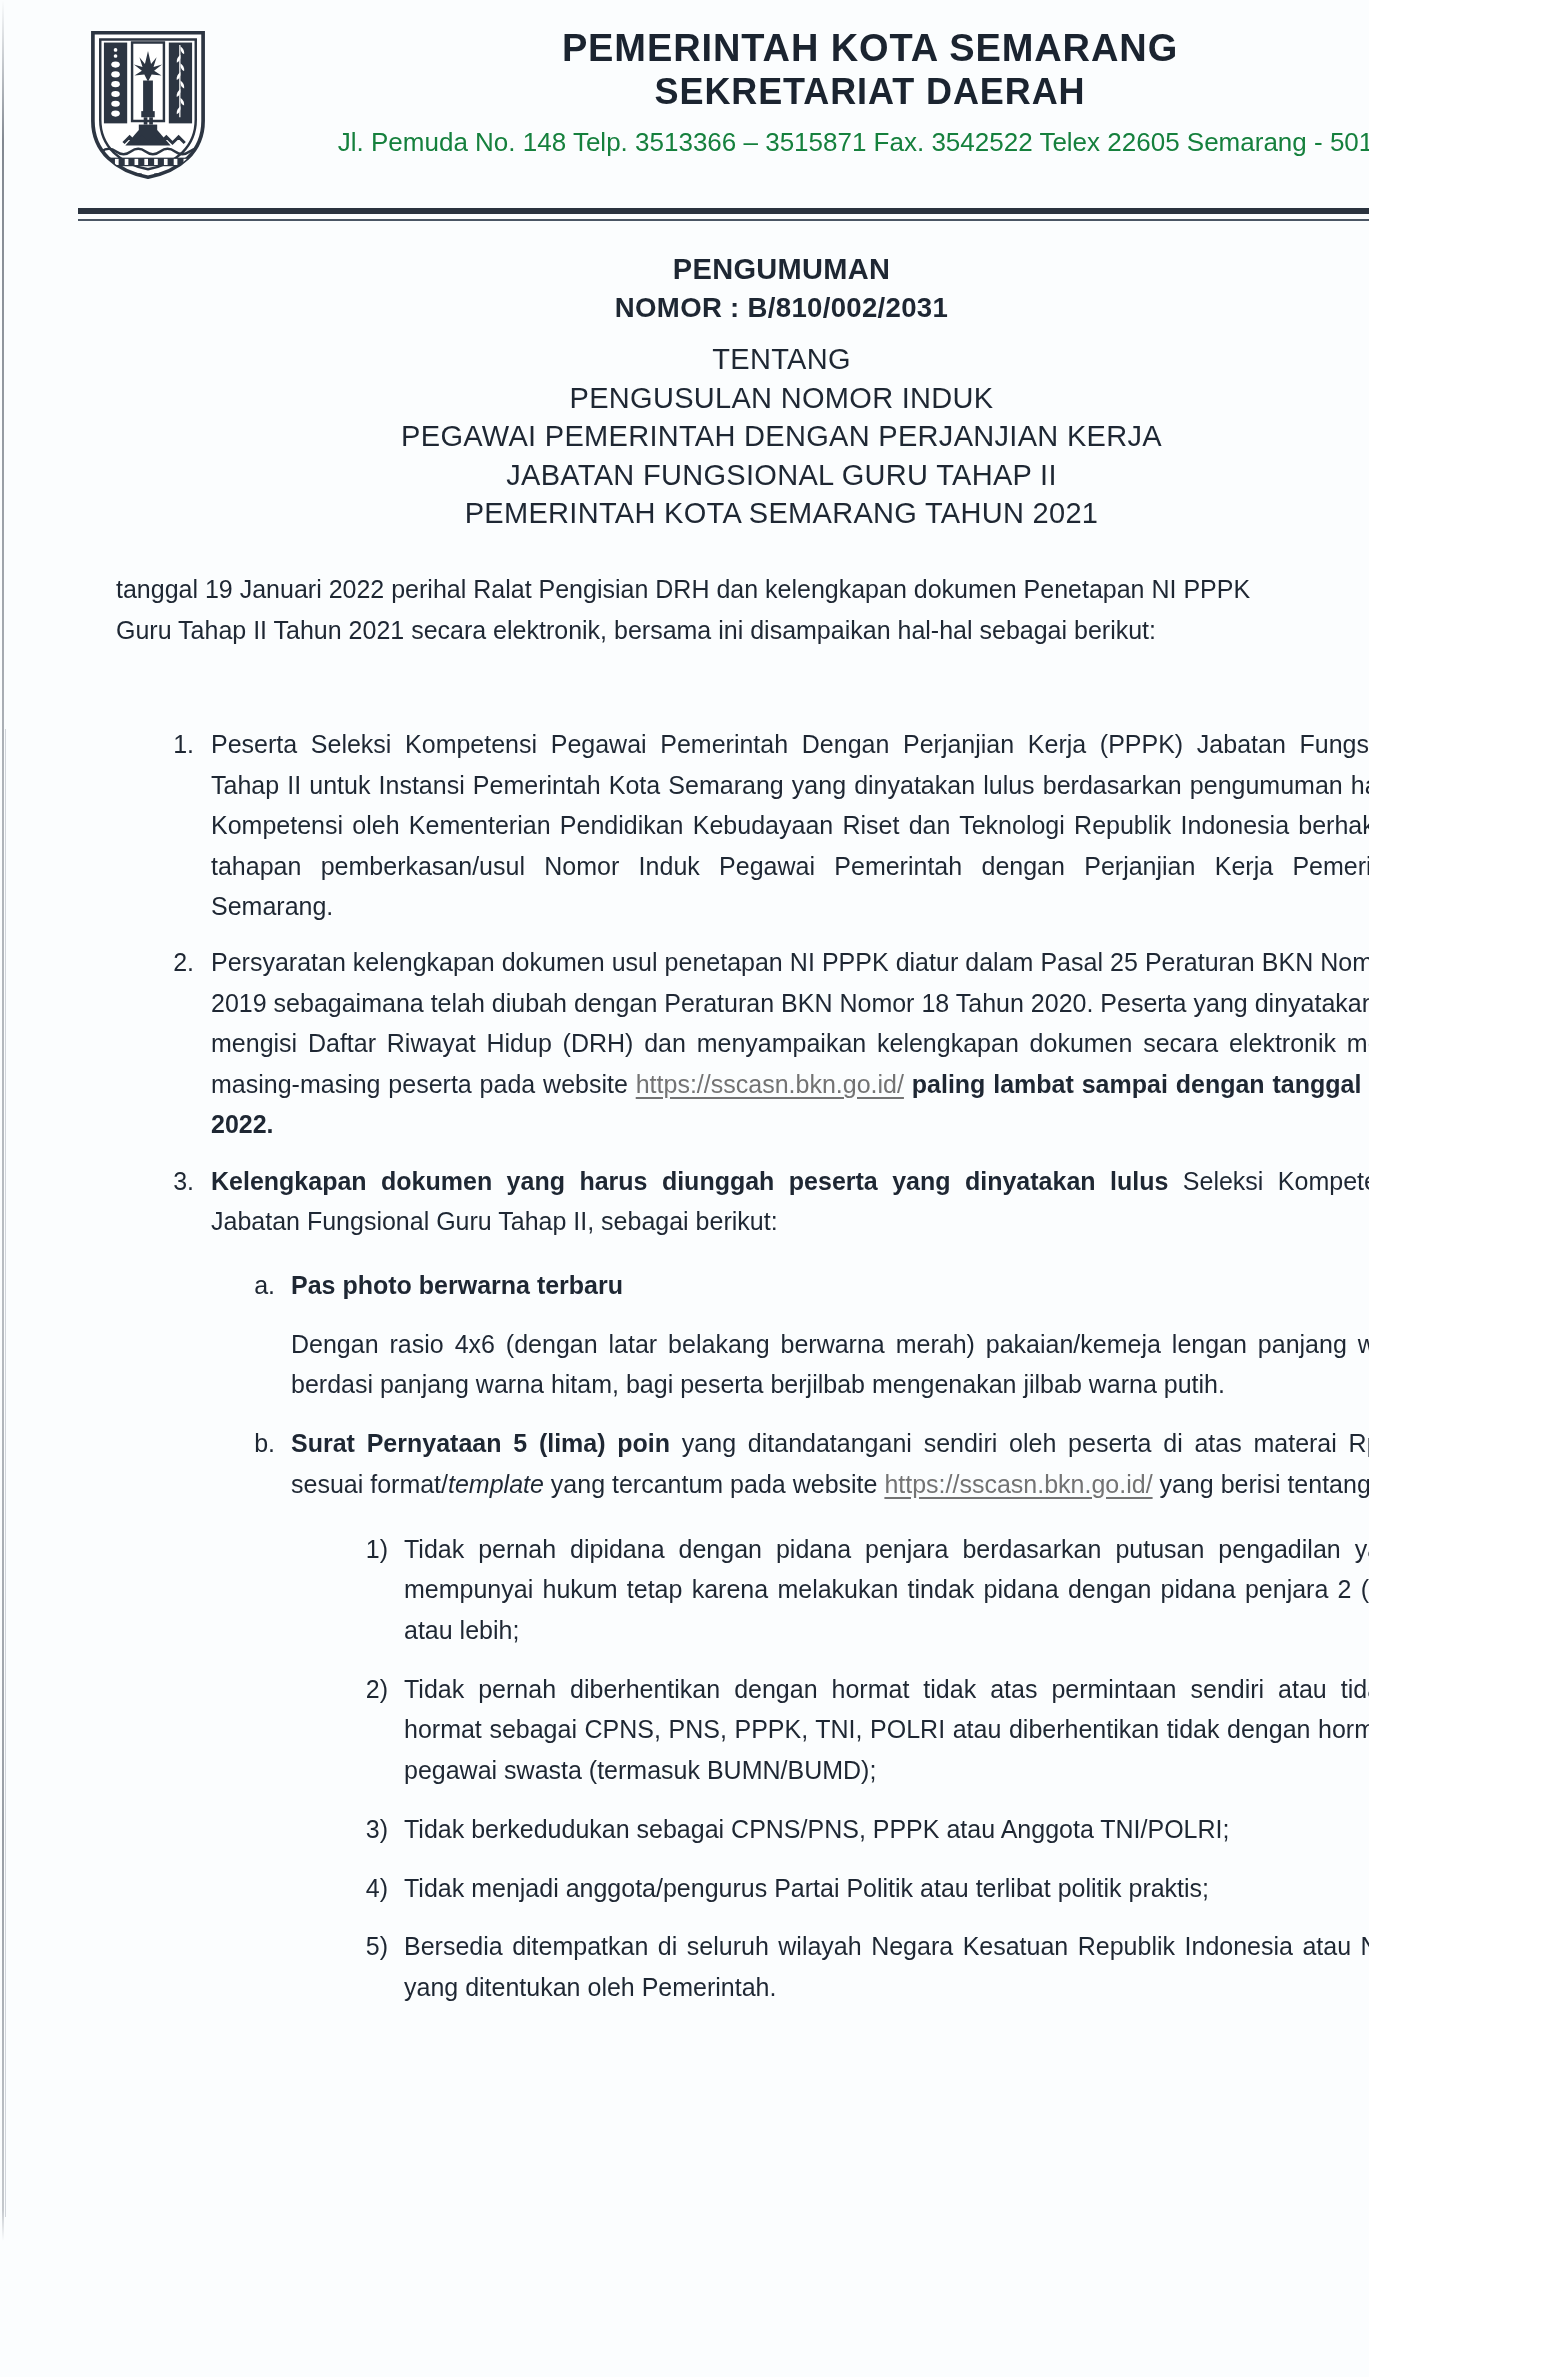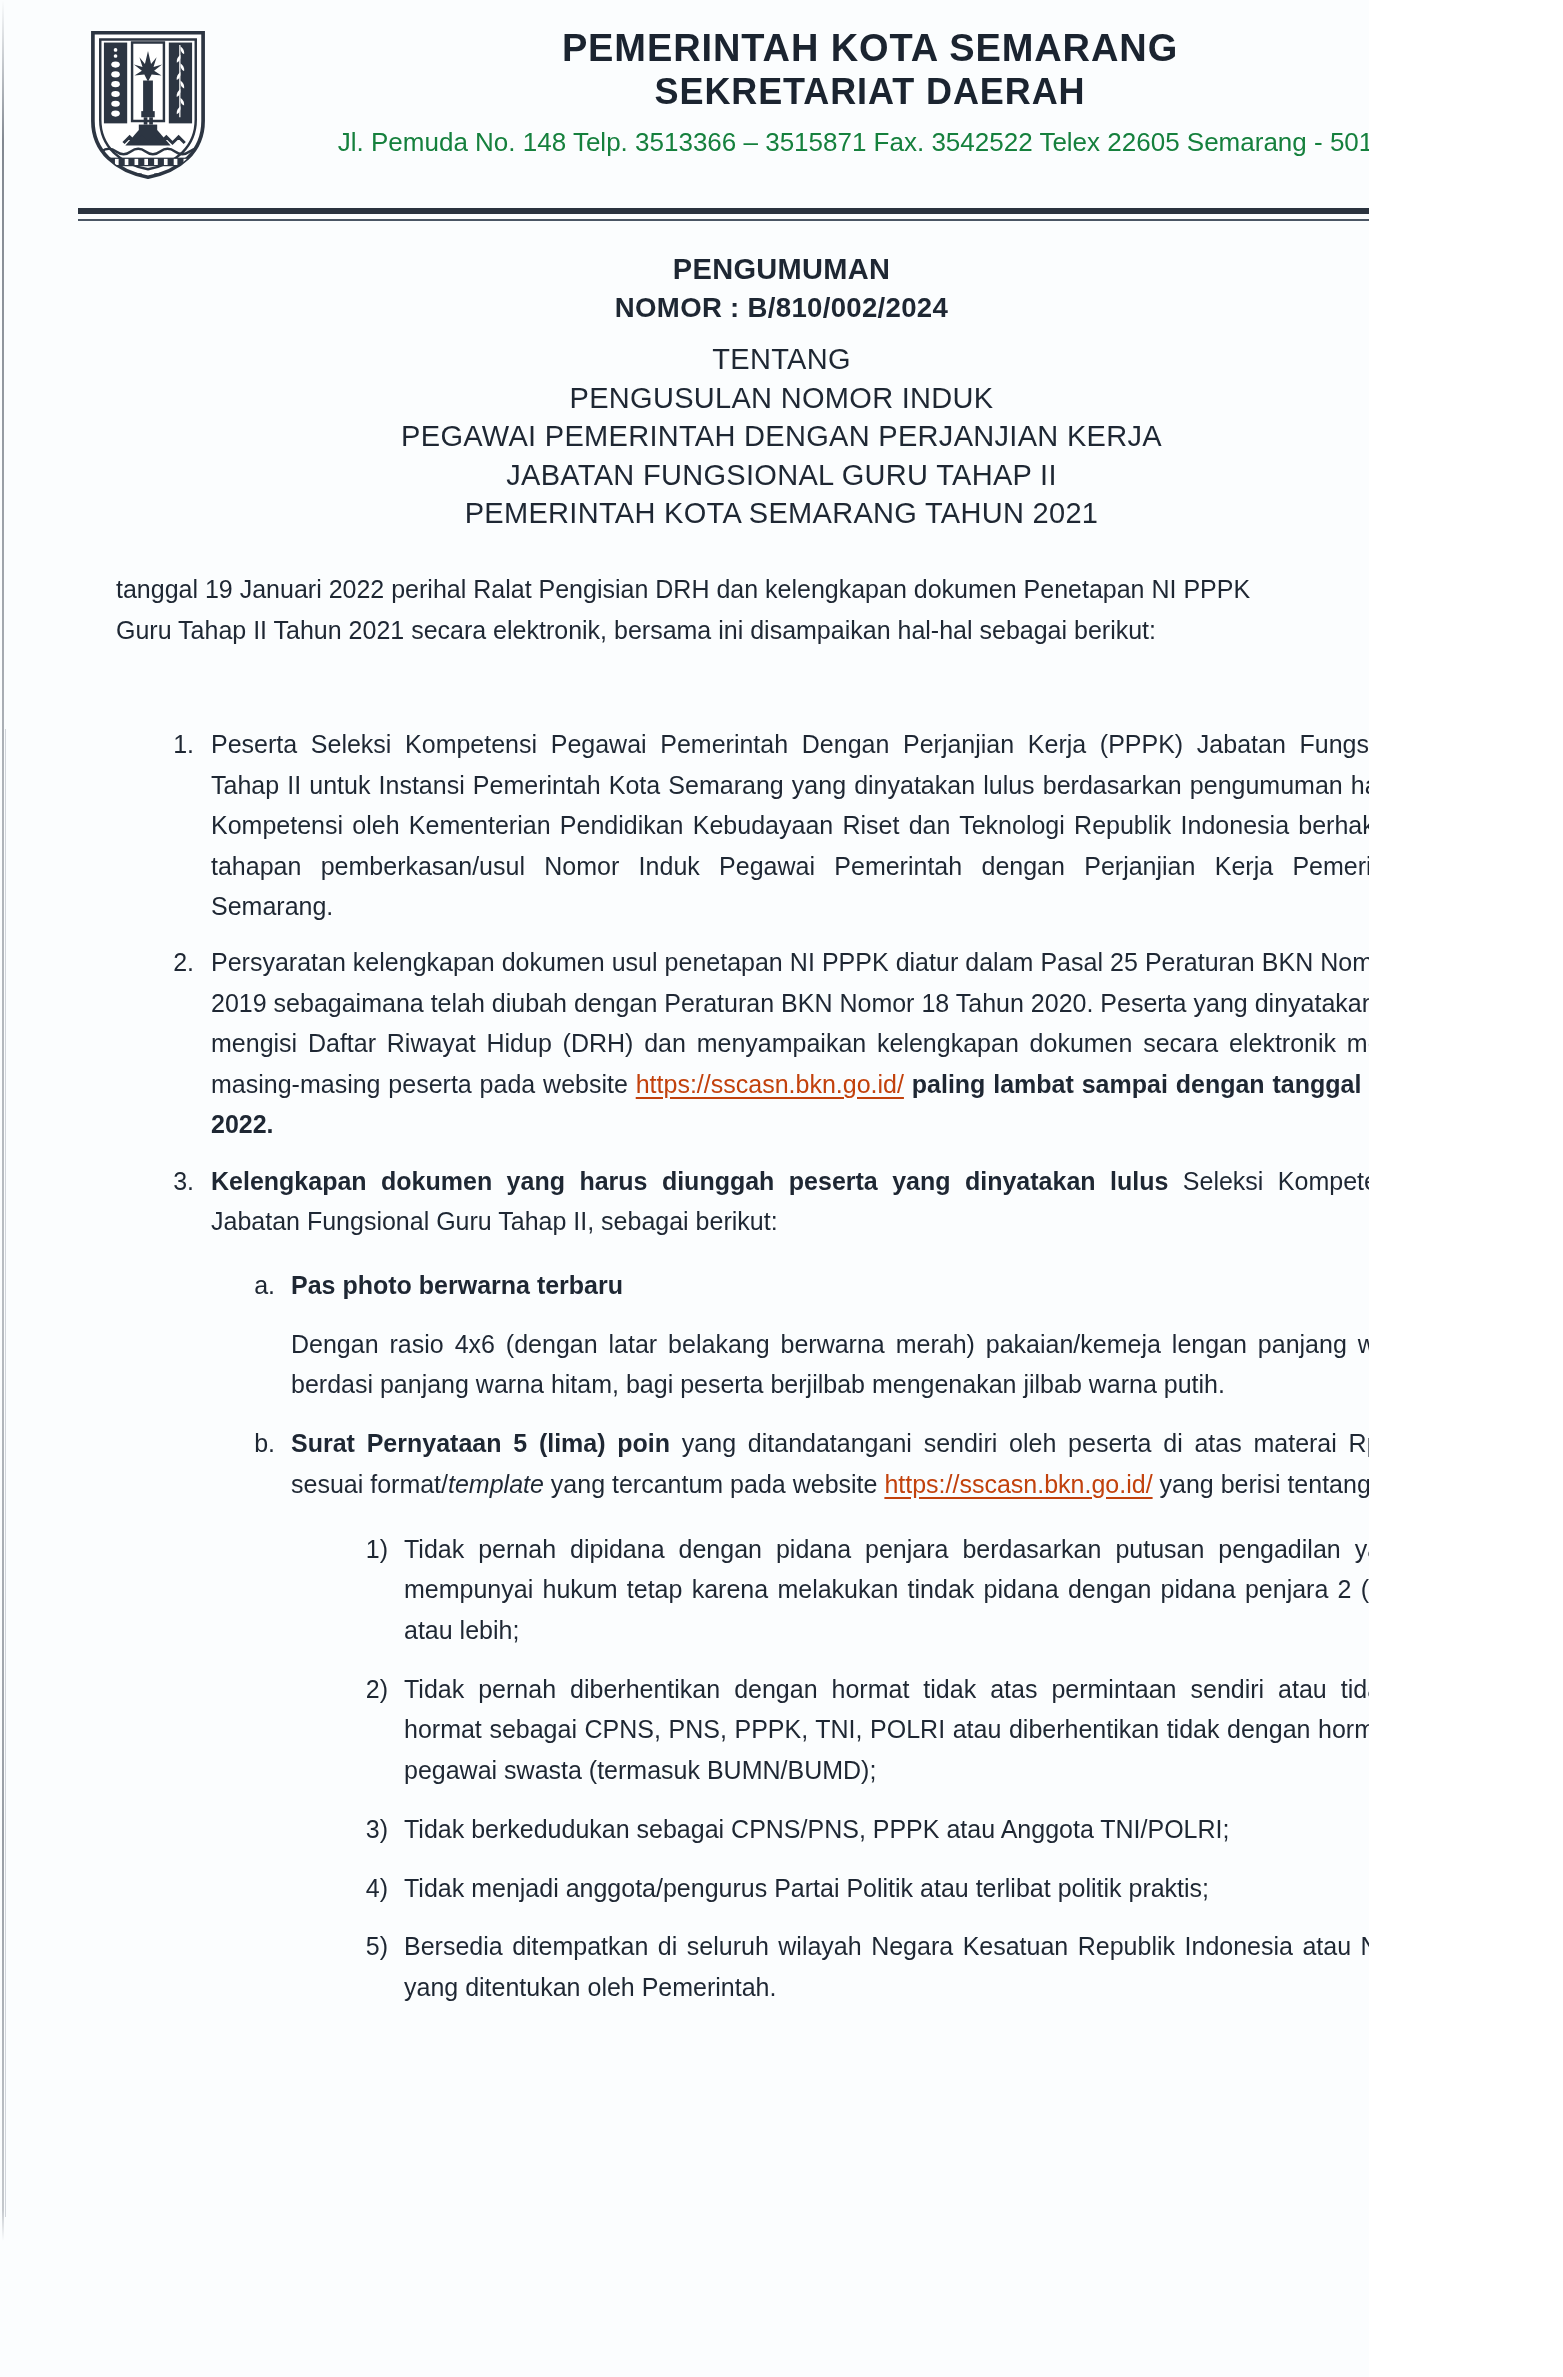--- a/index.html
+++ b/index.html
@@ -189,21 +189,21 @@
   .lvl3 { margin-left: 196px; }
   .lvl3 > .li-marker { width: 36px; margin-right: 16px; }
 
   .gap-sm { height: 11px; }
   .gap-md { height: 18.4px; }
   .gap-lg { height: 24.5px; }
 
   b, .bold { font-weight: bold; }
   i, .ital { font-style: italic; }
   .link {
-    color: #c2410c;
+    color: #737373;
     text-underline-offset: 3.7px;
   }
 
   .page-number {
     position: absolute;
     left: 1440px;
     top: 2214px;
     font-size: 26px;
     color: #33404e;
   }
@@ -302,21 +302,21 @@
       <div class="org-line2">SEKRETARIAT DAERAH</div>
       <div class="org-address">Jl. Pemuda No. 148 Telp. 3513366 – 3515871 Fax. 3542522 Telex 22605 Semarang - 50132</div>
     </div>
   </div>
 
   <div class="rule-thick"></div>
   <div class="rule-thin"></div>
 
   <div class="title-block">
     <div class="t-pengumuman">PENGUMUMAN</div>
-    <div class="t-nomor">NOMOR : B/810/002/2024</div>
+    <div class="t-nomor">NOMOR : B/810/002/2031</div>
     <div class="t-tentang">TENTANG</div>
     <div class="t-sub">PENGUSULAN NOMOR INDUK</div>
     <div class="t-sub">PEGAWAI PEMERINTAH DENGAN PERJANJIAN KERJA</div>
     <div class="t-sub">JABATAN FUNGSIONAL GURU TAHAP II</div>
     <div class="t-sub">PEMERINTAH KOTA SEMARANG TAHUN 2021</div>
   </div>
 
   <div class="intro">
     <div>tanggal 19 Januari 2022 perihal Ralat Pengisian DRH dan kelengkapan dokumen Penetapan NI PPPK</div>
     <div>Guru Tahap II Tahun 2021 secara elektronik, bersama ini disampaikan hal-hal sebagai berikut:</div>

